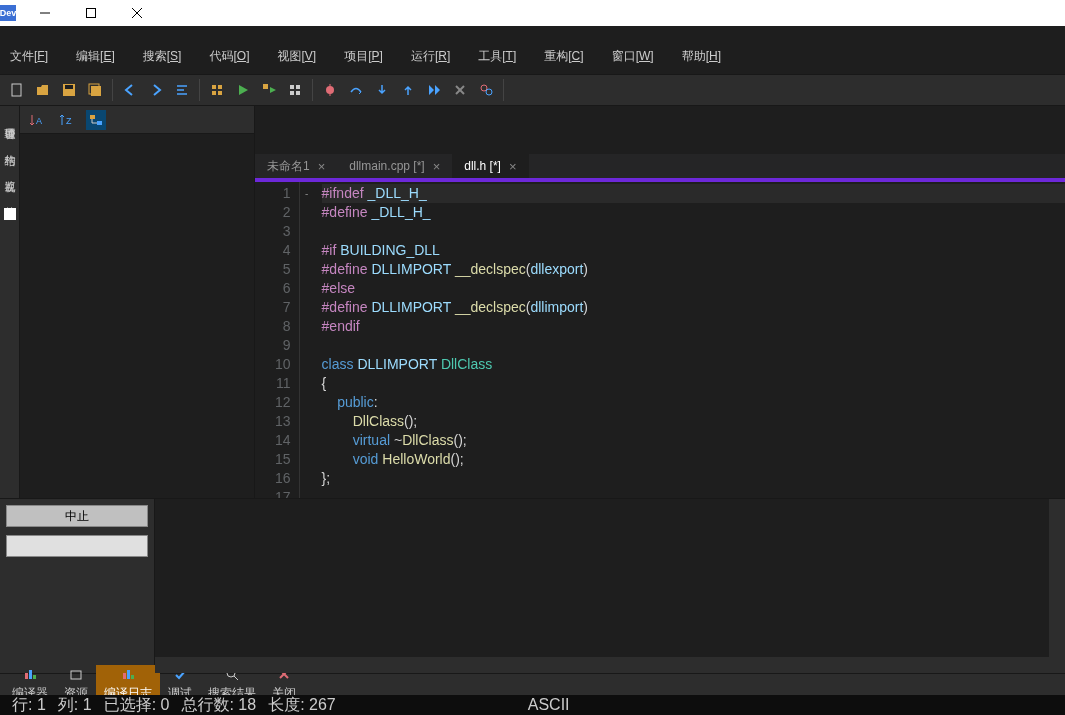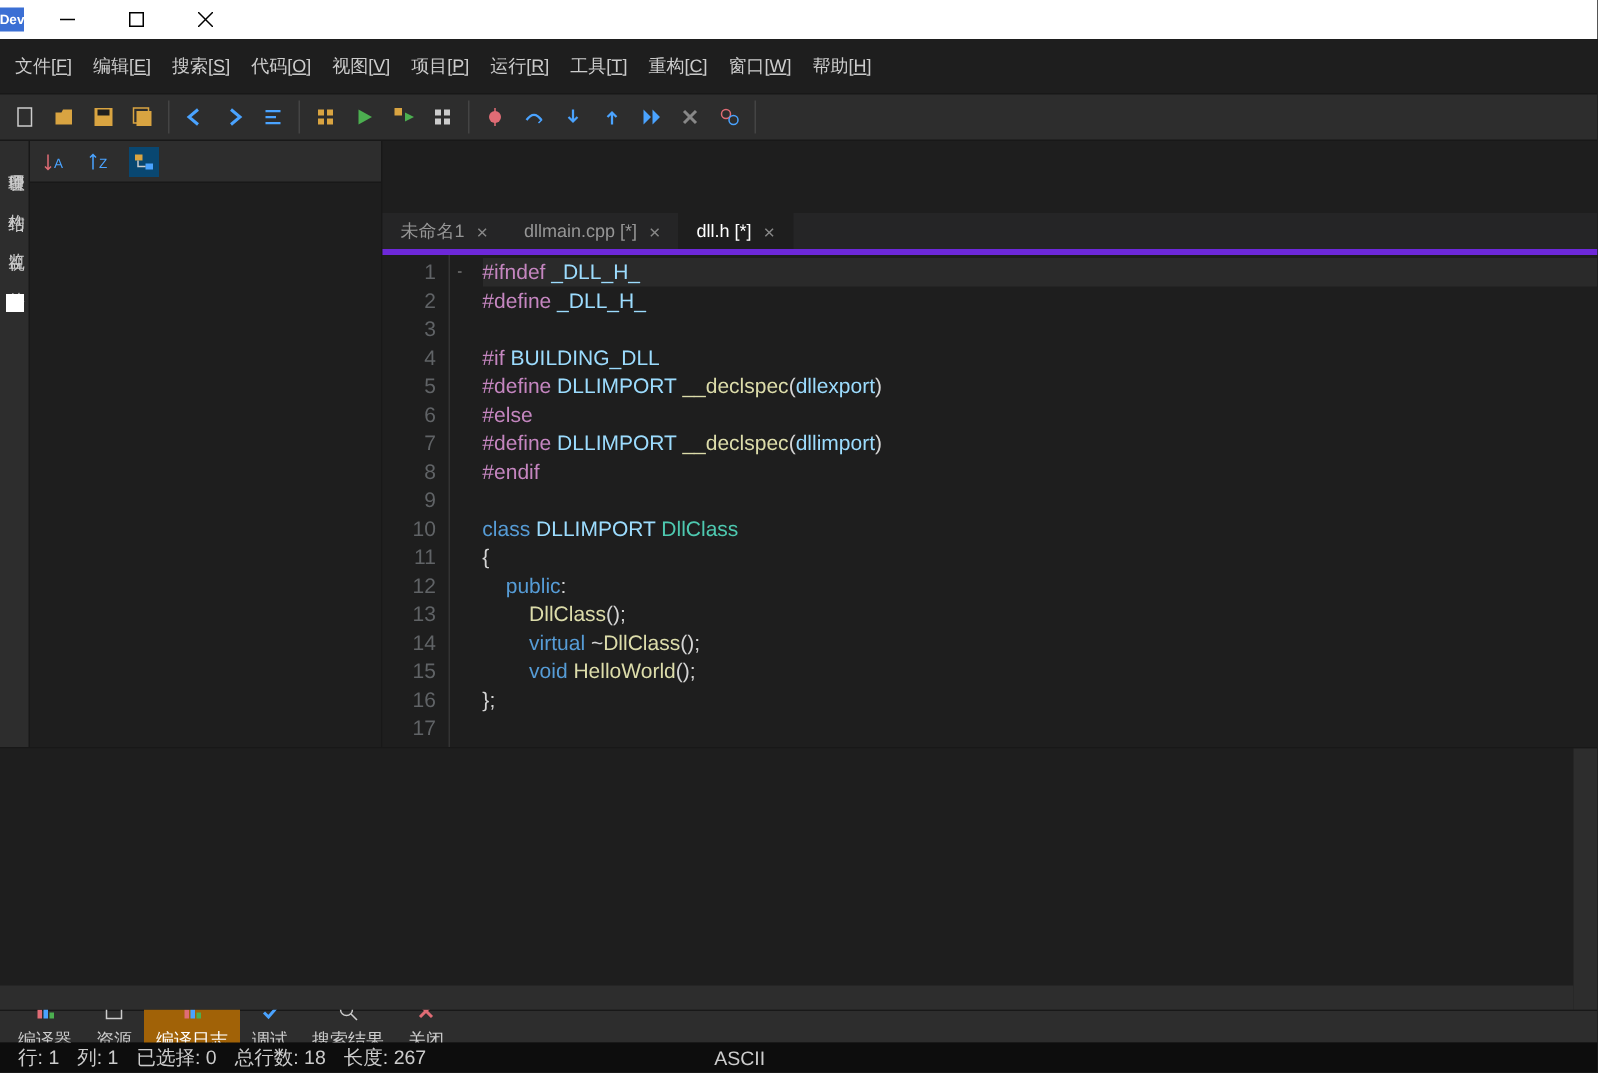--- a/index.html
+++ b/index.html
@@ -2,21 +2,21 @@
 <html><head>
 <meta charset="utf-8">
 <style>
 * { margin: 0; padding: 0; box-sizing: border-box; font-family: "Microsoft YaHei", "Segoe UI", sans-serif; }
 body { width: 1065px; height: 715px; background: #1e1e1e; color: #ccc; overflow: hidden; display: flex; flex-direction: column; font-size: 12px; }
 .titlebar { height: 26px; background: #fff; color: #000; display: flex; align-items: center; padding: 0 0; }
 .titlebar .icon { width: 16px; height: 16px; background: #3b6fd4; color: #fff; font-size: 9px; font-weight: bold; display: flex; align-items: center; justify-content: center; margin-right: 6px; }
 .titlebar .title { flex: 1; font-size: 12px; }
 .tb-controls { display: flex; }
 .tb-btn { width: 46px; height: 26px; display: flex; align-items: center; justify-content: center; font-size: 14px; }
-.menubar { height: 36px; background: #1e1e1e; display: flex; align-items: center; padding: 0 4px; gap: 2px; font-size: 12px; color: #ccc; }
+.menubar { height: 36px; background: #1e1e1e; display: flex; align-items: center; padding: 0 4px; gap: 16px; font-size: 12px; color: #ccc; margin-top: 12px; }
 .menu-item { padding: 2px 6px; cursor: default; }
 .menu-item u { text-decoration: underline; }
 .toolbar { height: 32px; background: #2d2d2d; display: flex; align-items: center; padding: 0 4px; gap: 0; border-top: 1px solid #181818; border-bottom: 1px solid #181818; }
 .tool-btn { width: 26px; height: 26px; display: flex; align-items: center; justify-content: center; cursor: default; }
 .tool-sep { width: 1px; height: 22px; background: #444; margin: 0 4px; }
 .compiler-combo { flex: 1; height: 22px; background: #1e1e1e; border: 1px solid #555; color: #ccc; display: flex; align-items: center; padding: 0 6px; margin-left: 8px; margin-right: 8px; justify-content: space-between; max-width: 460px; }
 .main-area { flex: 1; display: flex; min-height: 0; }
 .left-panel { width: 20px; background: #2d2d2d; border-right: 1px solid #181818; display: flex; flex-direction: column; align-items: center; padding-top: 10px; gap: 18px; }
 .left-panel .vtab { writing-mode: vertical-rl; font-size: 11px; color: #ccc; cursor: default; padding: 4px 2px; }
 .side-panel { width: 235px; background: #1e1e1e; border-right: 1px solid #181818; display: flex; flex-direction: column; }
@@ -45,21 +45,21 @@
 .lower-panel { height: 175px; display: flex; border-top: 1px solid #181818; }
 .lower-left { width: 155px; background: #2d2d2d; border-right: 1px solid #181818; padding: 6px; display: flex; flex-direction: column; gap: 8px; }
 .lower-btn { height: 22px; background: #c0c0c0; color: #000; display: flex; align-items: center; justify-content: center; font-size: 12px; border: 1px solid #888; }
 .lower-btn.empty { background: #e0e0e0; }
 .lower-body { flex: 1; background: #1e1e1e; position: relative; }
 .lower-scroll-y { position: absolute; right: 0; top: 0; width: 16px; bottom: 0; background: #2d2d2d; }
 .lower-scroll-x { position: absolute; left: 0; right: 16px; bottom: 0; height: 16px; background: #2d2d2d; }
 .bottom-tabs { height: 22px; background: #2d2d2d; display: flex; align-items: center; padding: 0 4px; gap: 0; border-top: 1px solid #181818; }
 .btab { display: flex; align-items: center; gap: 4px; padding: 2px 8px; font-size: 12px; color: #ccc; cursor: default; flex-direction: column; }
 .btab.active { background: #a16207; color: #fff; }
-.statusbar { height: 20px; background: #0d0d0d; color: #ccc; display: flex; align-items: center; padding: 0 6px; font-size: 13px; gap: 0; }
+.statusbar { height: 20px; background: #0d0d0d; color: #ccc; display: flex; align-items: center; padding: 0 6px; font-size: 16px; gap: 0; }
 .status-seg { padding: 0 6px; }
 .status-spacer { flex: 1; }
 svg { display: block; }
 .chk { width: 12px; height: 12px; background: #fff; display: inline-block; }
 </style>
 </head>
 <body>
 
 <div class="titlebar">
   <div class="icon">Dev</div>
@@ -295,20 +295,24 @@
           <div></div>
           <div></div>
           <div></div>
         </div>
       <div class="code" id="code"><div class="line current"><span class="tok-pp">#ifndef </span><span class="tok-id">_DLL_H_</span></div><div class="line"><span class="tok-pp">#define </span><span class="tok-id">_DLL_H_</span></div><div class="line">&nbsp;</div><div class="line"><span class="tok-pp">#if </span><span class="tok-id">BUILDING_DLL</span></div><div class="line"><span class="tok-pp">#define </span><span class="tok-id">DLLIMPORT </span><span class="tok-fn">__declspec</span><span class="tok-punc">(</span><span class="tok-id">dllexport</span><span class="tok-punc">)</span></div><div class="line"><span class="tok-pp">#else</span></div><div class="line"><span class="tok-pp">#define </span><span class="tok-id">DLLIMPORT </span><span class="tok-fn">__declspec</span><span class="tok-punc">(</span><span class="tok-id">dllimport</span><span class="tok-punc">)</span></div><div class="line"><span class="tok-pp">#endif</span></div><div class="line">&nbsp;</div><div class="line"><span class="tok-kw">class </span><span class="tok-id">DLLIMPORT </span><span class="tok-type">DllClass</span></div><div class="line"><span class="tok-punc">{</span></div><div class="line"><span class="tok-op">    </span><span class="tok-kw">public</span><span class="tok-punc">:</span></div><div class="line"><span class="tok-op">        </span><span class="tok-fn">DllClass</span><span class="tok-punc">();</span></div><div class="line"><span class="tok-op">        </span><span class="tok-kw">virtual </span><span class="tok-op">~</span><span class="tok-fn">DllClass</span><span class="tok-punc">();</span></div><div class="line"><span class="tok-op">        </span><span class="tok-kw">void </span><span class="tok-fn">HelloWorld</span><span class="tok-punc">();</span></div><div class="line"><span class="tok-punc">};</span></div><div class="line">&nbsp;</div><div class="line"><span class="tok-pp">#endif</span></div></div>
     </div>
   </div>
 </div>
 
 <div class="lower-panel">
+  <div class="lower-left">
+    <div class="lower-btn">中止</div>
+    <div class="lower-btn empty"></div>
+  </div>
   <div class="lower-body">
     <div class="lower-scroll-y"></div>
     <div class="lower-scroll-x"></div>
   </div>
 </div>
 
 <div class="bottom-tabs" id="bottom-tabs">
     <div class="btab">
       <span>
         <svg width="14" height="14">

